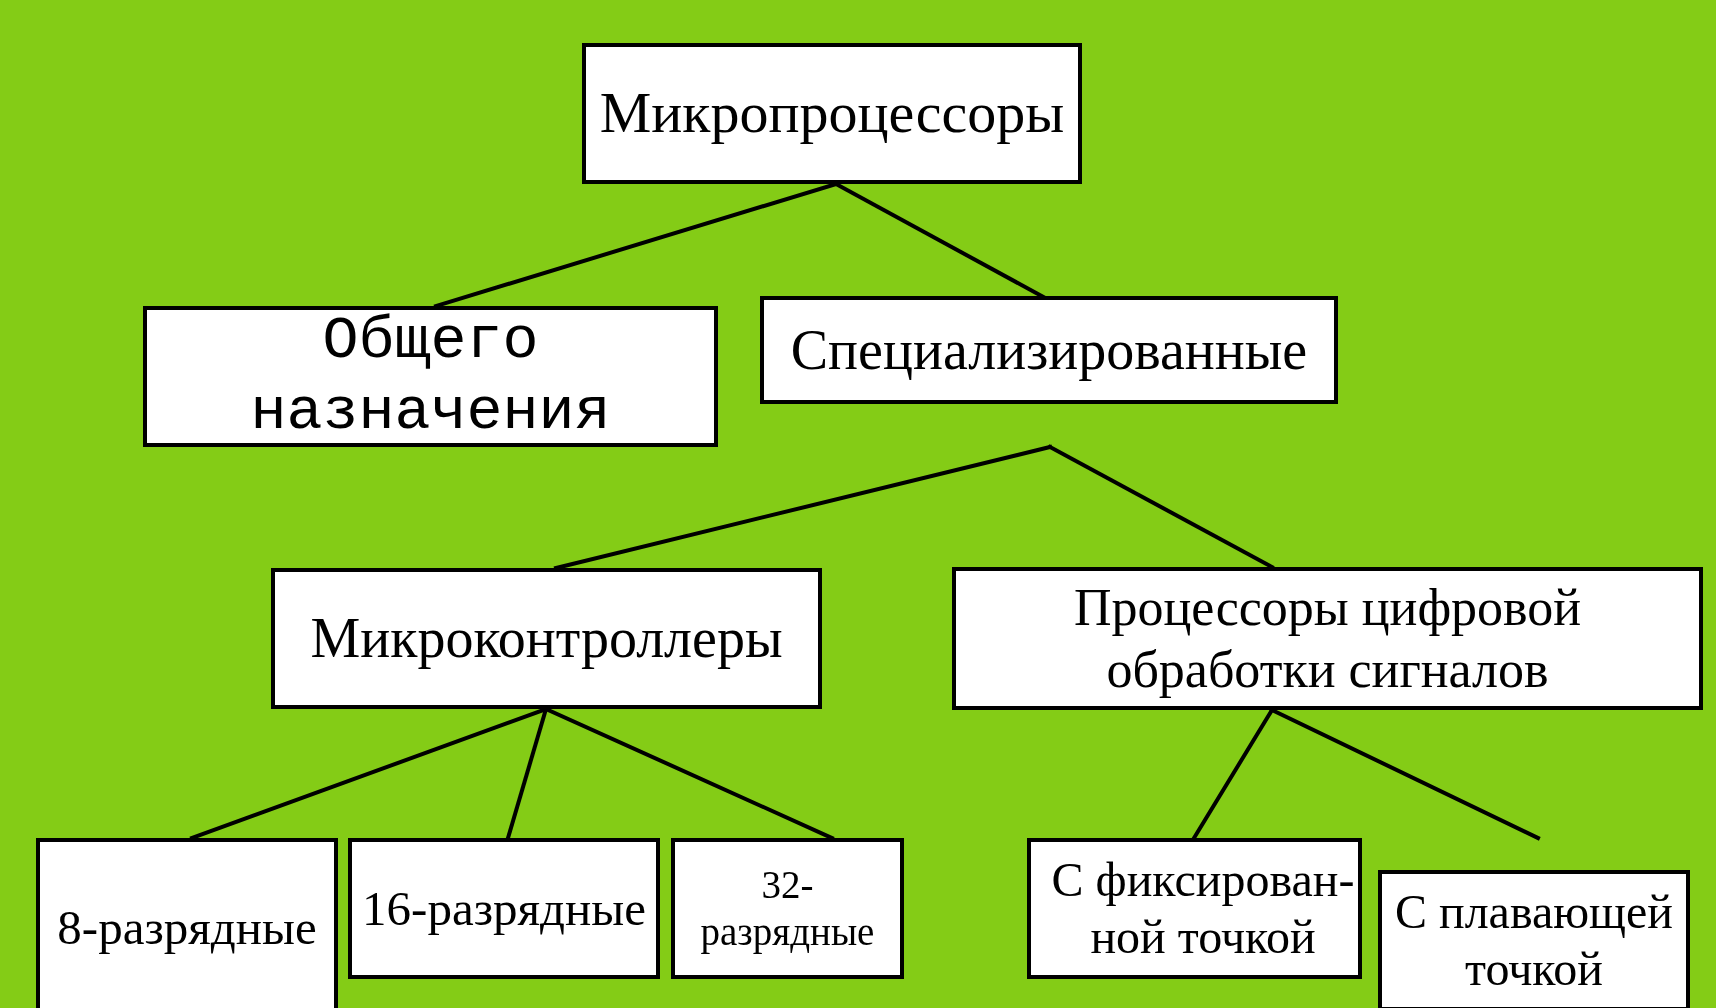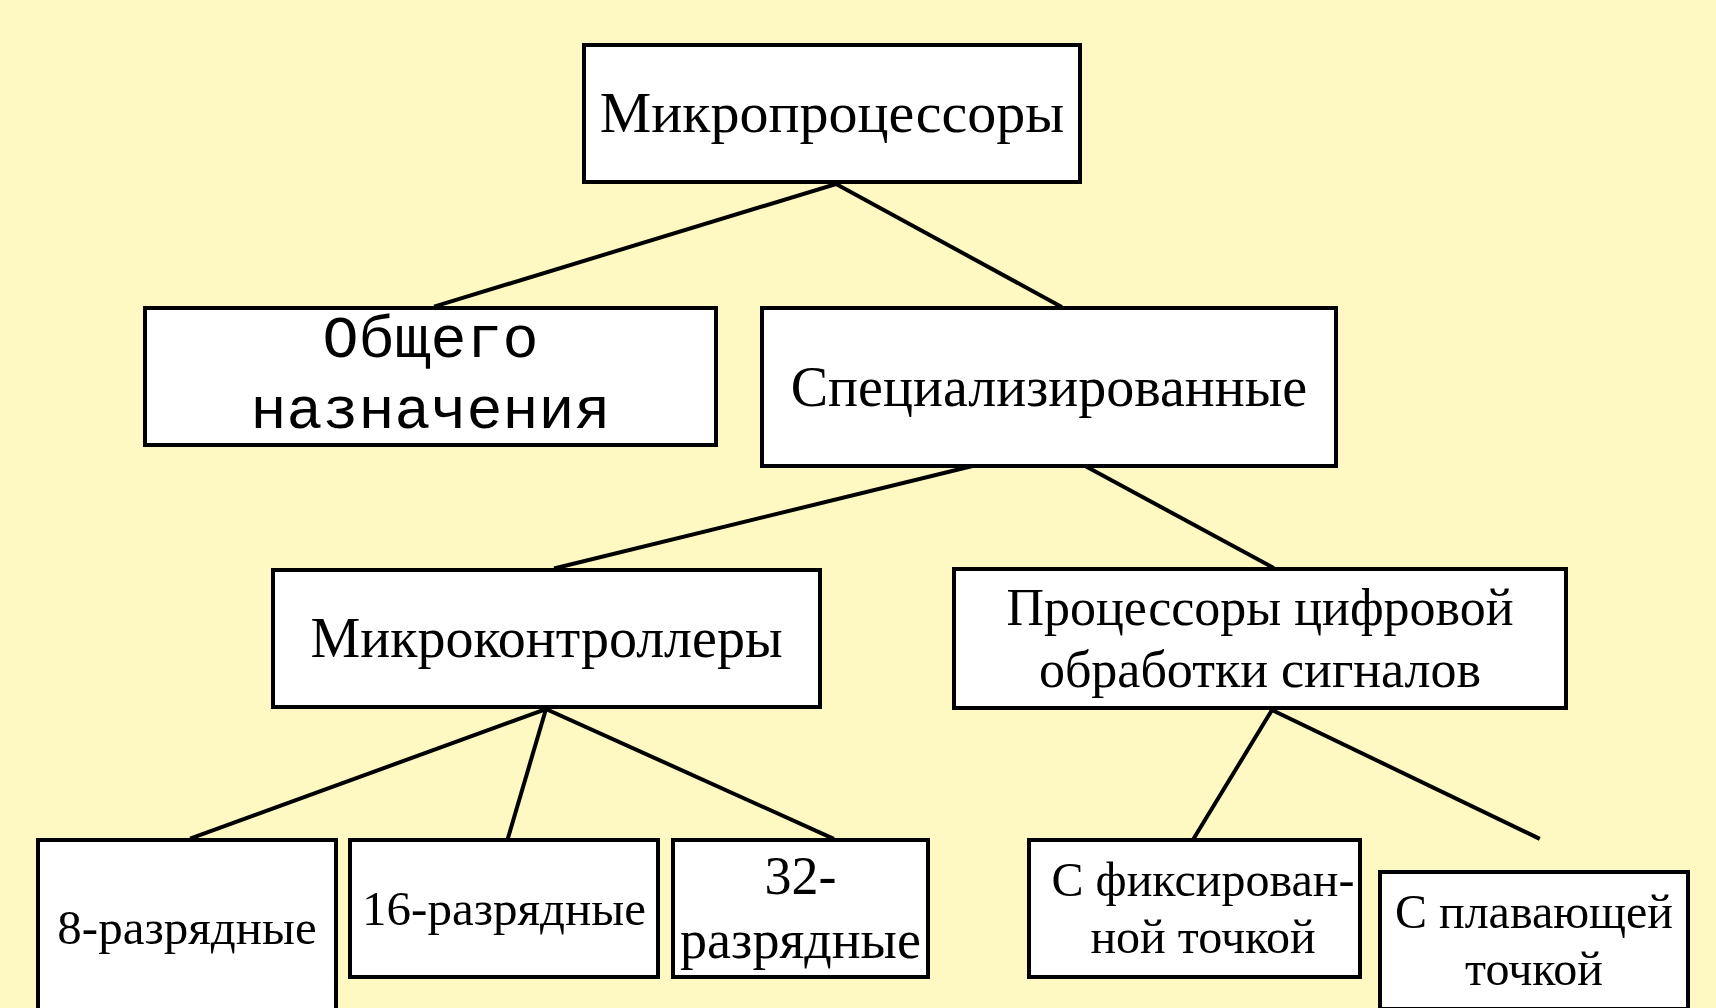--- a/index.html
+++ b/index.html
@@ -4,21 +4,21 @@
 <style>
   html, body {
     margin: 0;
     padding: 0;
     background: #ffffff;
   }
   #canvas {
     position: relative;
     width: 1716px;
     height: 1008px;
-    background: #fef9c3;
+    background: #84cc16;
     overflow: hidden;
     font-family: "Liberation Serif", "DejaVu Serif", serif;
   }
   .edges {
     position: absolute;
     left: 0;
     top: 0;
     width: 1716px;
     height: 1008px;
     pointer-events: none;
@@ -42,44 +42,44 @@
     left: 582px; top: 43px; width: 500px; height: 141px;
     font-size: 58px;
   }
   
   #node-general {
     left: 143px; top: 306px; width: 575px; height: 141px;
     font-size: 60px;
     font-family: Liberation Mono, monospace;
   }
   #node-specialized {
-    left: 760px; top: 306px; width: 578px; height: 162px;
+    left: 760px; top: 296px; width: 578px; height: 108px;
     font-size: 56px;
   }
   
   #node-mcu {
     left: 271px; top: 568px; width: 551px; height: 141px;
     font-size: 56px;
   }
   #node-dsp {
-    left: 952px; top: 567px; width: 616px; height: 143px;
+    left: 952px; top: 567px; width: 751px; height: 143px;
     font-size: 52px;
   }
   
   #node-bit8 {
     left: 36px; top: 838px; width: 302px; height: 179px;
     font-size: 49px;
   }
   #node-bit16 {
     left: 348px; top: 838px; width: 312px; height: 141px;
     font-size: 49px;
   }
   #node-bit32 {
-    left: 671px; top: 838px; width: 259px; height: 141px;
-    font-size: 54px;
+    left: 671px; top: 838px; width: 233px; height: 141px;
+    font-size: 39px;
   }
   #node-fixed {
     left: 1027px; top: 838px; width: 335px; height: 141px;
     font-size: 48px;
     padding-left: 17px;
   }
   #node-float {
     left: 1378px; top: 870px; width: 312px; height: 141px;
     font-size: 48px;
   }

